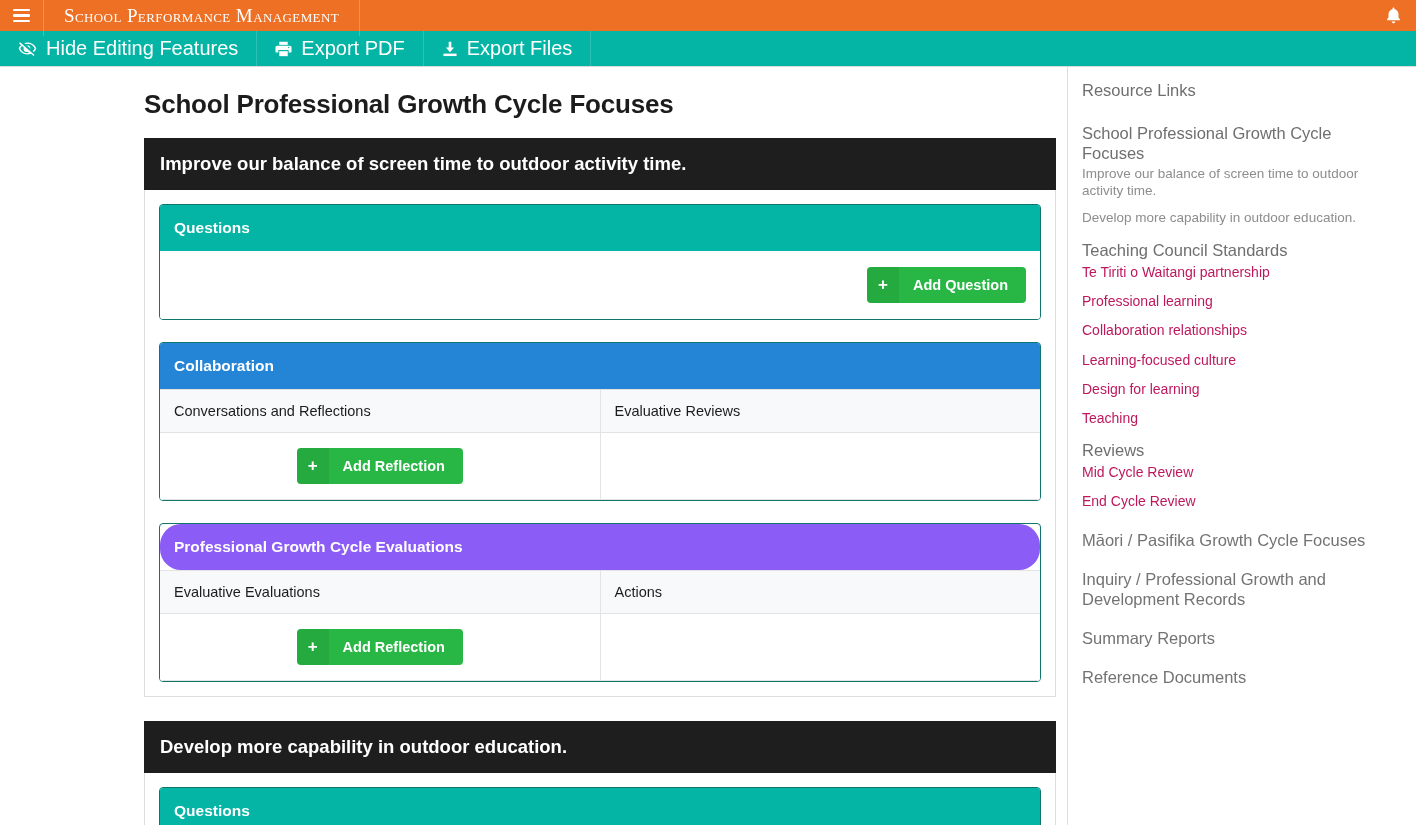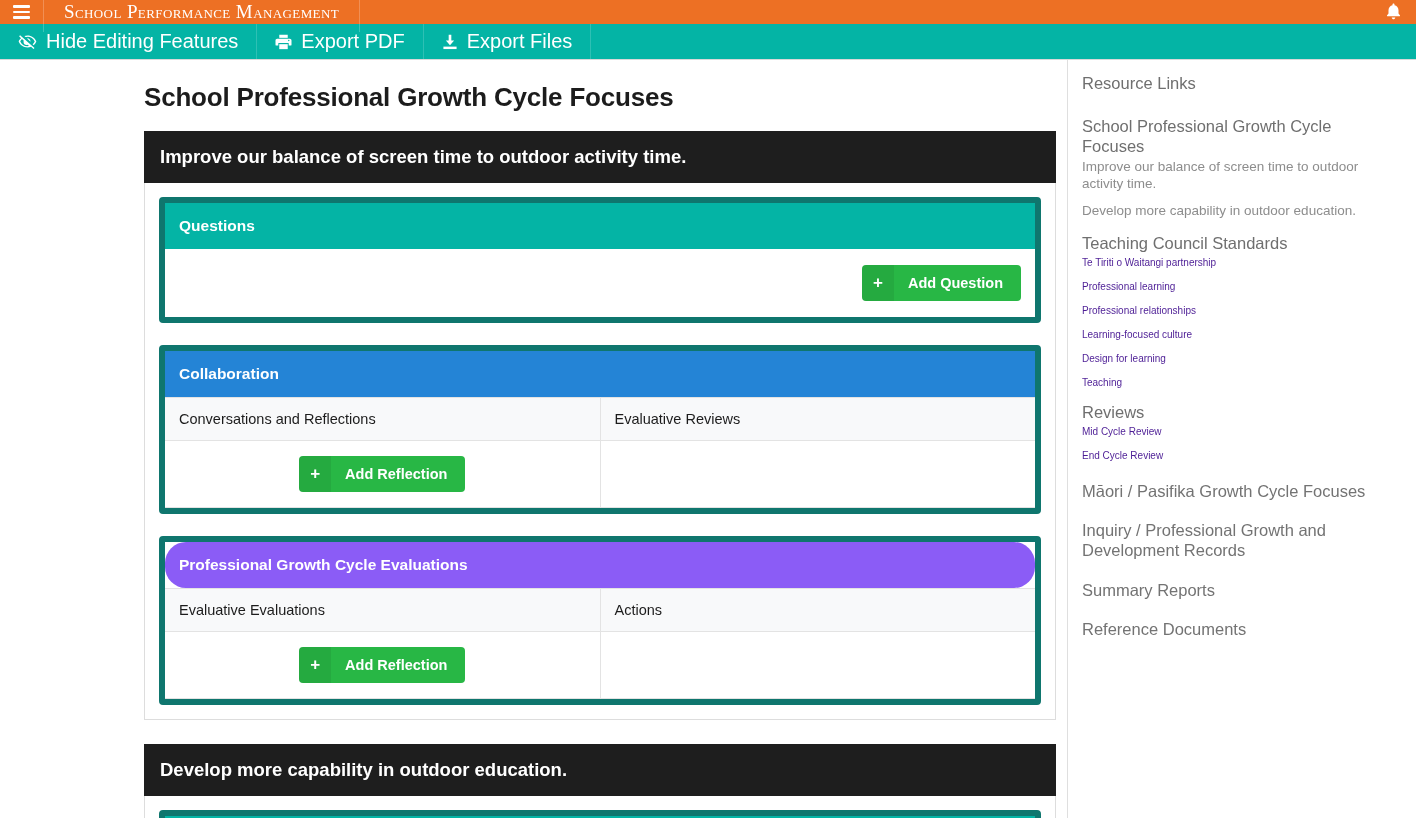--- a/index.html
+++ b/index.html
@@ -5,21 +5,21 @@
   * { box-sizing: border-box; margin: 0; padding: 0; }
   html, body {
     width: 1416px; height: 834px;
     background: #ffffff;
     font-family: "Liberation Sans", sans-serif;
     overflow: hidden;
   }
 
   
   .topbar {
-    height: 24px; background: #ED7024;
+    height: 31px; background: #ED7024;
     display: flex; align-items: center;
     position: relative;
   }
   .hamburger-btn {
     width: 44px; height: 40px;
     display: flex; align-items: center; justify-content: center;
     border-right: 1px solid rgba(255,255,255,0.22);
     cursor: pointer;
   }
   .hamburger-btn .bars { width: 17px; }
@@ -81,21 +81,21 @@
     padding: 15px 16px;
   }
   .focus-card {
     border: 1px solid #dddddd; border-top: none;
     background: #fff;
     padding: 14px;
   }
 
   
   .panel {
-    border: 6px solid #0f766e; border-radius: 4px;
+    border: 1px solid #0f766e; border-radius: 4px;
     margin-bottom: 22px; overflow: hidden; background: #fff;
   }
   .panel:last-child { margin-bottom: 0; }
   .panel-head {
     padding: 14px 14px; color: #fff;
     font-size: 15.5px; font-weight: bold;
   }
   .panel-head.teal   { background: #04B4A5; }
   .panel-head.blue   { background: #2484D6; }
   .panel-head.purple { background: #8b5cf6; border-radius: 21px; }
@@ -151,21 +151,21 @@
   .side-group { margin-bottom: 13px; }
   .side-head {
     font-size: 16.5px; color: #6f6f6f; font-weight: normal;
     line-height: 1.22; margin-bottom: 3px; cursor: pointer;
   }
   .side-sub {
     font-size: 13.5px; color: #8d8d8d; line-height: 1.25;
     margin-bottom: 10px; cursor: pointer;
   }
   .side-link {
-    font-size: 10px; color: #4c1d95; line-height: 1.3;
+    font-size: 14px; color: #be185d; line-height: 1.3;
     margin-bottom: 11px; cursor: pointer;
   }
   .side-standalone {
     font-size: 16.5px; color: #737373; line-height: 1.22;
     margin-bottom: 19px; cursor: pointer;
   }
   .gap-s { height: 6px; }
 </style>
 </head>
 <body>
@@ -300,21 +300,21 @@
     <div class="side-group">
       <div class="side-head">School Professional Growth Cycle Focuses</div>
       <div class="side-sub">Improve our balance of screen time to outdoor activity time.</div>
       <div class="side-sub">Develop more capability in outdoor education.</div>
     </div>
 
     <div class="side-group">
       <div class="side-head">Teaching Council Standards</div>
       <div class="side-link">Te Tiriti o Waitangi partnership</div>
       <div class="side-link">Professional learning</div>
-      <div class="side-link">Professional relationships</div>
+      <div class="side-link">Collaboration relationships</div>
       <div class="side-link">Learning-focused culture</div>
       <div class="side-link">Design for learning</div>
       <div class="side-link">Teaching</div>
     </div>
 
     <div class="side-group">
       <div class="side-head">Reviews</div>
       <div class="side-link">Mid Cycle Review</div>
       <div class="side-link">End Cycle Review</div>
     </div>

